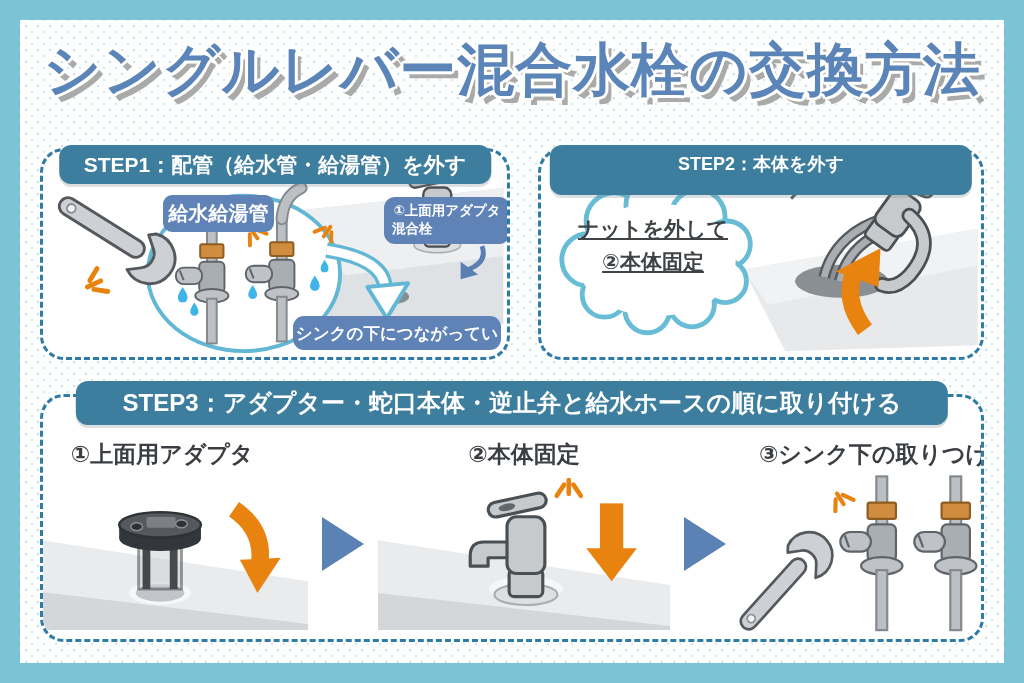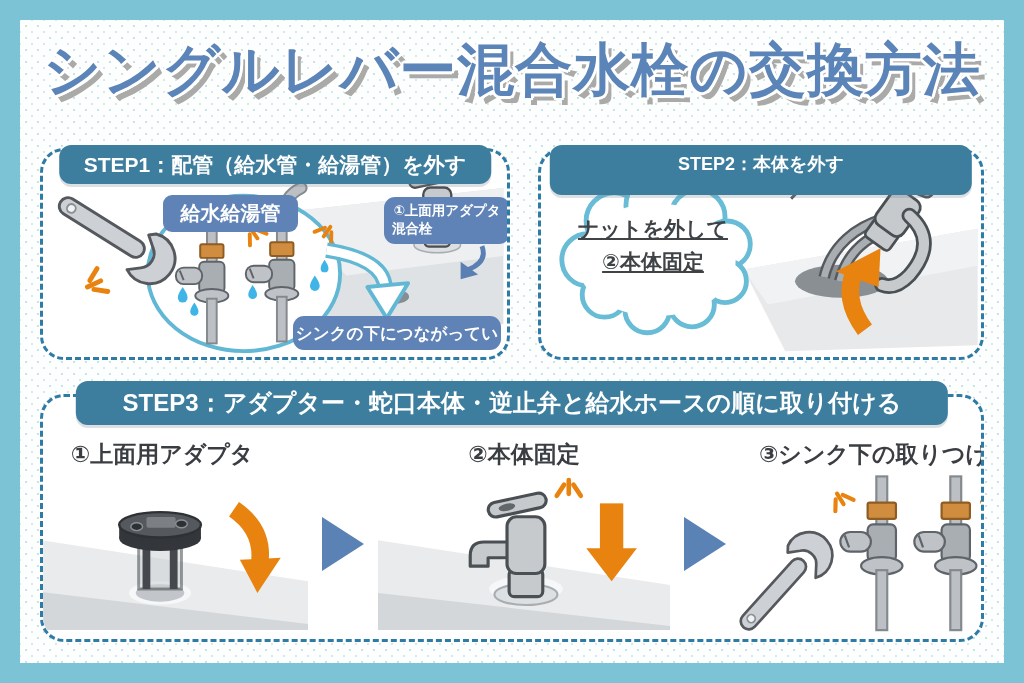--- a/index.html
+++ b/index.html
@@ -52,21 +52,21 @@
   #card2 .card-header { top: -6px; width: 96%; height: 50px; line-height: 39px; font-size: 18px; }
   #card3 .card-header { top: -16px; width: 93%; height: 44px; line-height: 44px; font-size: 24px; }
   .card-body { position: absolute; left: 0; right: 0; top: 0; bottom: 0; overflow: hidden; border-radius: 22px; }
   .illu { position: absolute; left: 0; top: 0; width: 100%; height: 100%; }
 
   .tag {
     position: absolute; z-index: 3;
     background: #6083b7; color: #fff; font-weight: 700;
     text-align: center; border-radius: 9px;
   }
-  .tag-pipes { left: 120px; top: 44px; width: 135px; height: 37px; line-height: 37px; font-size: 20px; }
+  .tag-pipes { left: 120px; top: 44px; width: 111px; height: 37px; line-height: 37px; font-size: 20px; }
   .tag-faucet { left: 341px; top: 46px; width: 126px; padding: 5px 8px 6px; font-size: 13.5px; border-radius: 11px; }
   .tag-faucet .l1 { text-align: center; }
   .tag-faucet .l2 { text-align: left; padding-right: 12px; }
   .tag-under { left: 250px; top: 165px; width: 208px; height: 34px; line-height: 34px; font-size: 16.5px; border-radius: 11px; }
 
   .cloud-text {
     position: absolute; left: 14px; top: 62px; width: 196px; z-index: 3;
     text-align: center; font-size: 21px; font-weight: 700; color: #3f4346;
     line-height: 1.55;
     text-decoration: underline;

